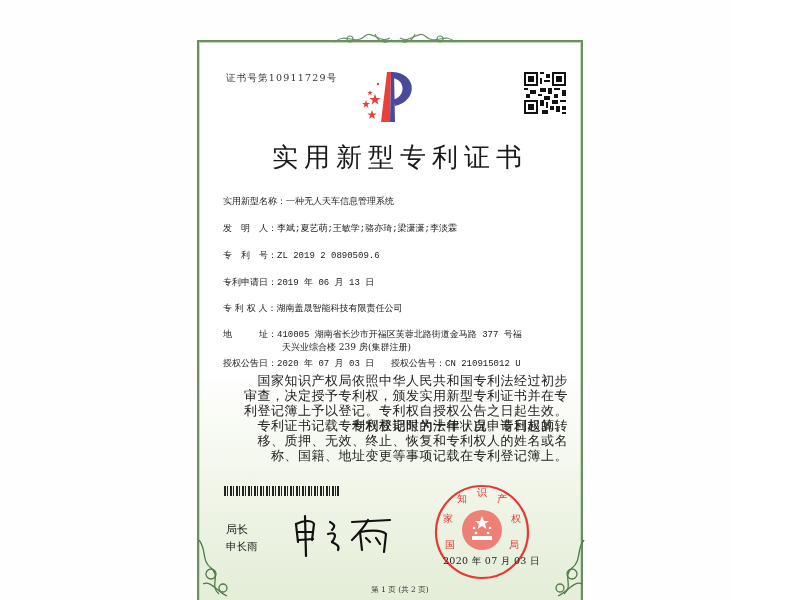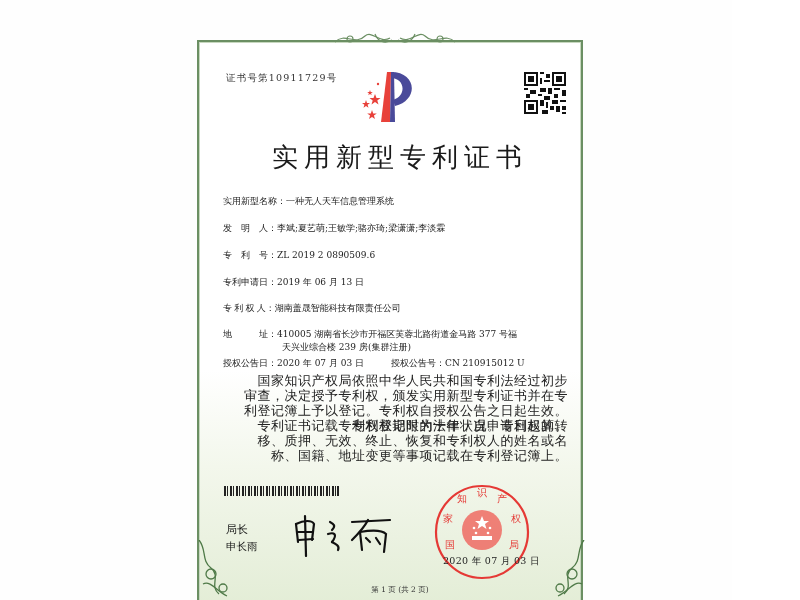--- a/index.html
+++ b/index.html
@@ -26,22 +26,22 @@
     }
     .logo { position: absolute; left: 357px; top: 70px; width: 60px; height: 54px; }
     .qr { position: absolute; left: 524px; top: 72px; width: 42px; height: 42px; }
 
     .title {
       position: absolute; left: 0; width: 800px; top: 140px; text-align: center;
       font-size: 26px; letter-spacing: 6px; color: #1a1a1a; font-family: "DejaVu Sans", sans-serif;
     }
 
     .field { position: absolute; left: 223px; font-size: 9px; color: #222; white-space: nowrap; }
-    .field .lbl { display: inline-block; font-family: Liberation Serif, serif; }
-    .field .val { display: inline-block; }
+    .field .lbl { display: inline-block; }
+    .field .val { display: inline-block; font-family: Liberation Mono, monospace; }
 
     .para {
       position: absolute; left: 232px; width: 336px; font-size: 13px; line-height: 15px; color: #222;
       text-indent: 17px; letter-spacing: 0.5px; text-align: right;
     }
 
     .barcode { position: absolute; left: 224px; top: 486px; width: 115px; height: 10px; }
     .chief-title { position: absolute; left: 226px; top: 522px; font-size: 11px; font-family: "DejaVu Sans", sans-serif; color: #111; }
     .chief-name { position: absolute; left: 226px; top: 540px; font-size: 10.5px; font-family: Liberation Mono, monospace; color: #111; }
     .signature { position: absolute; left: 290px; top: 512px; width: 110px; height: 45px; }

